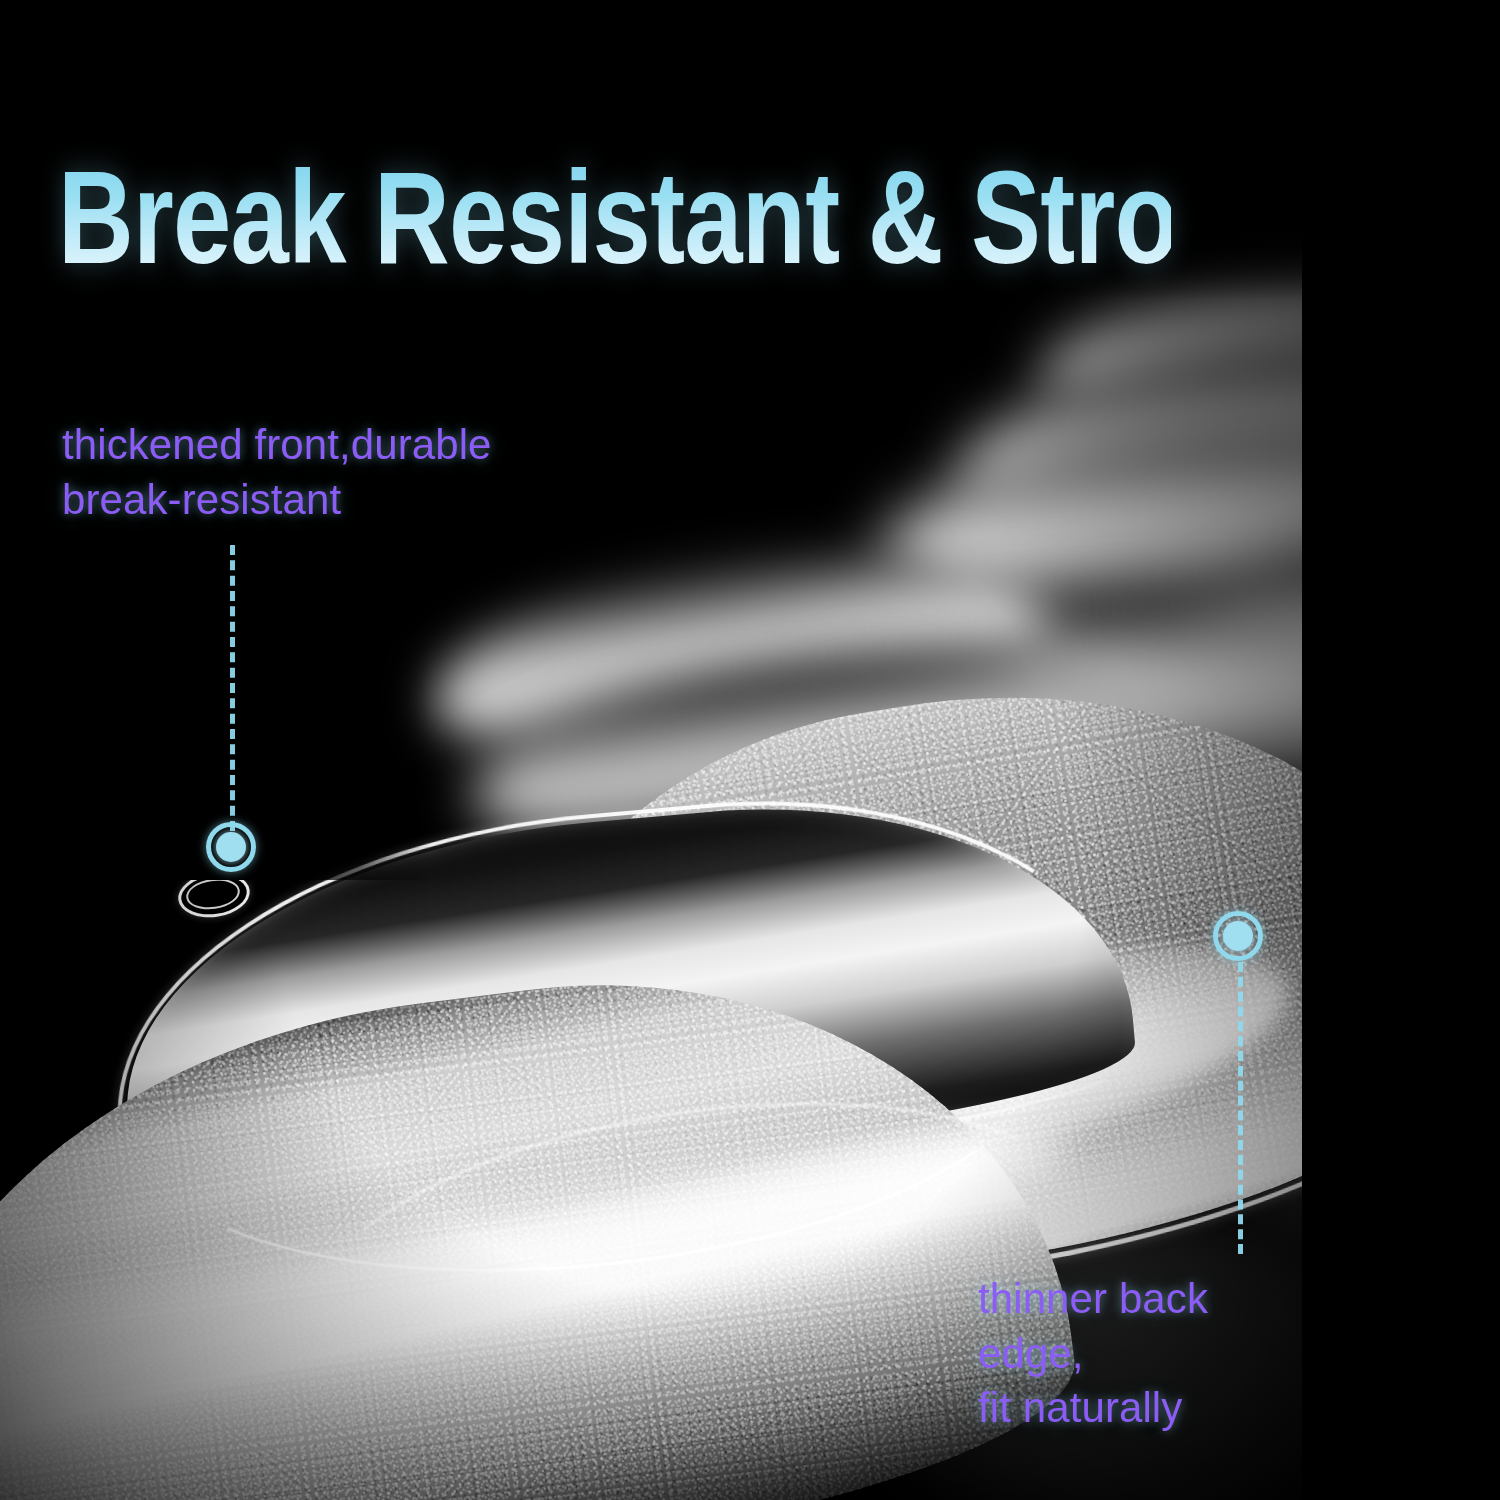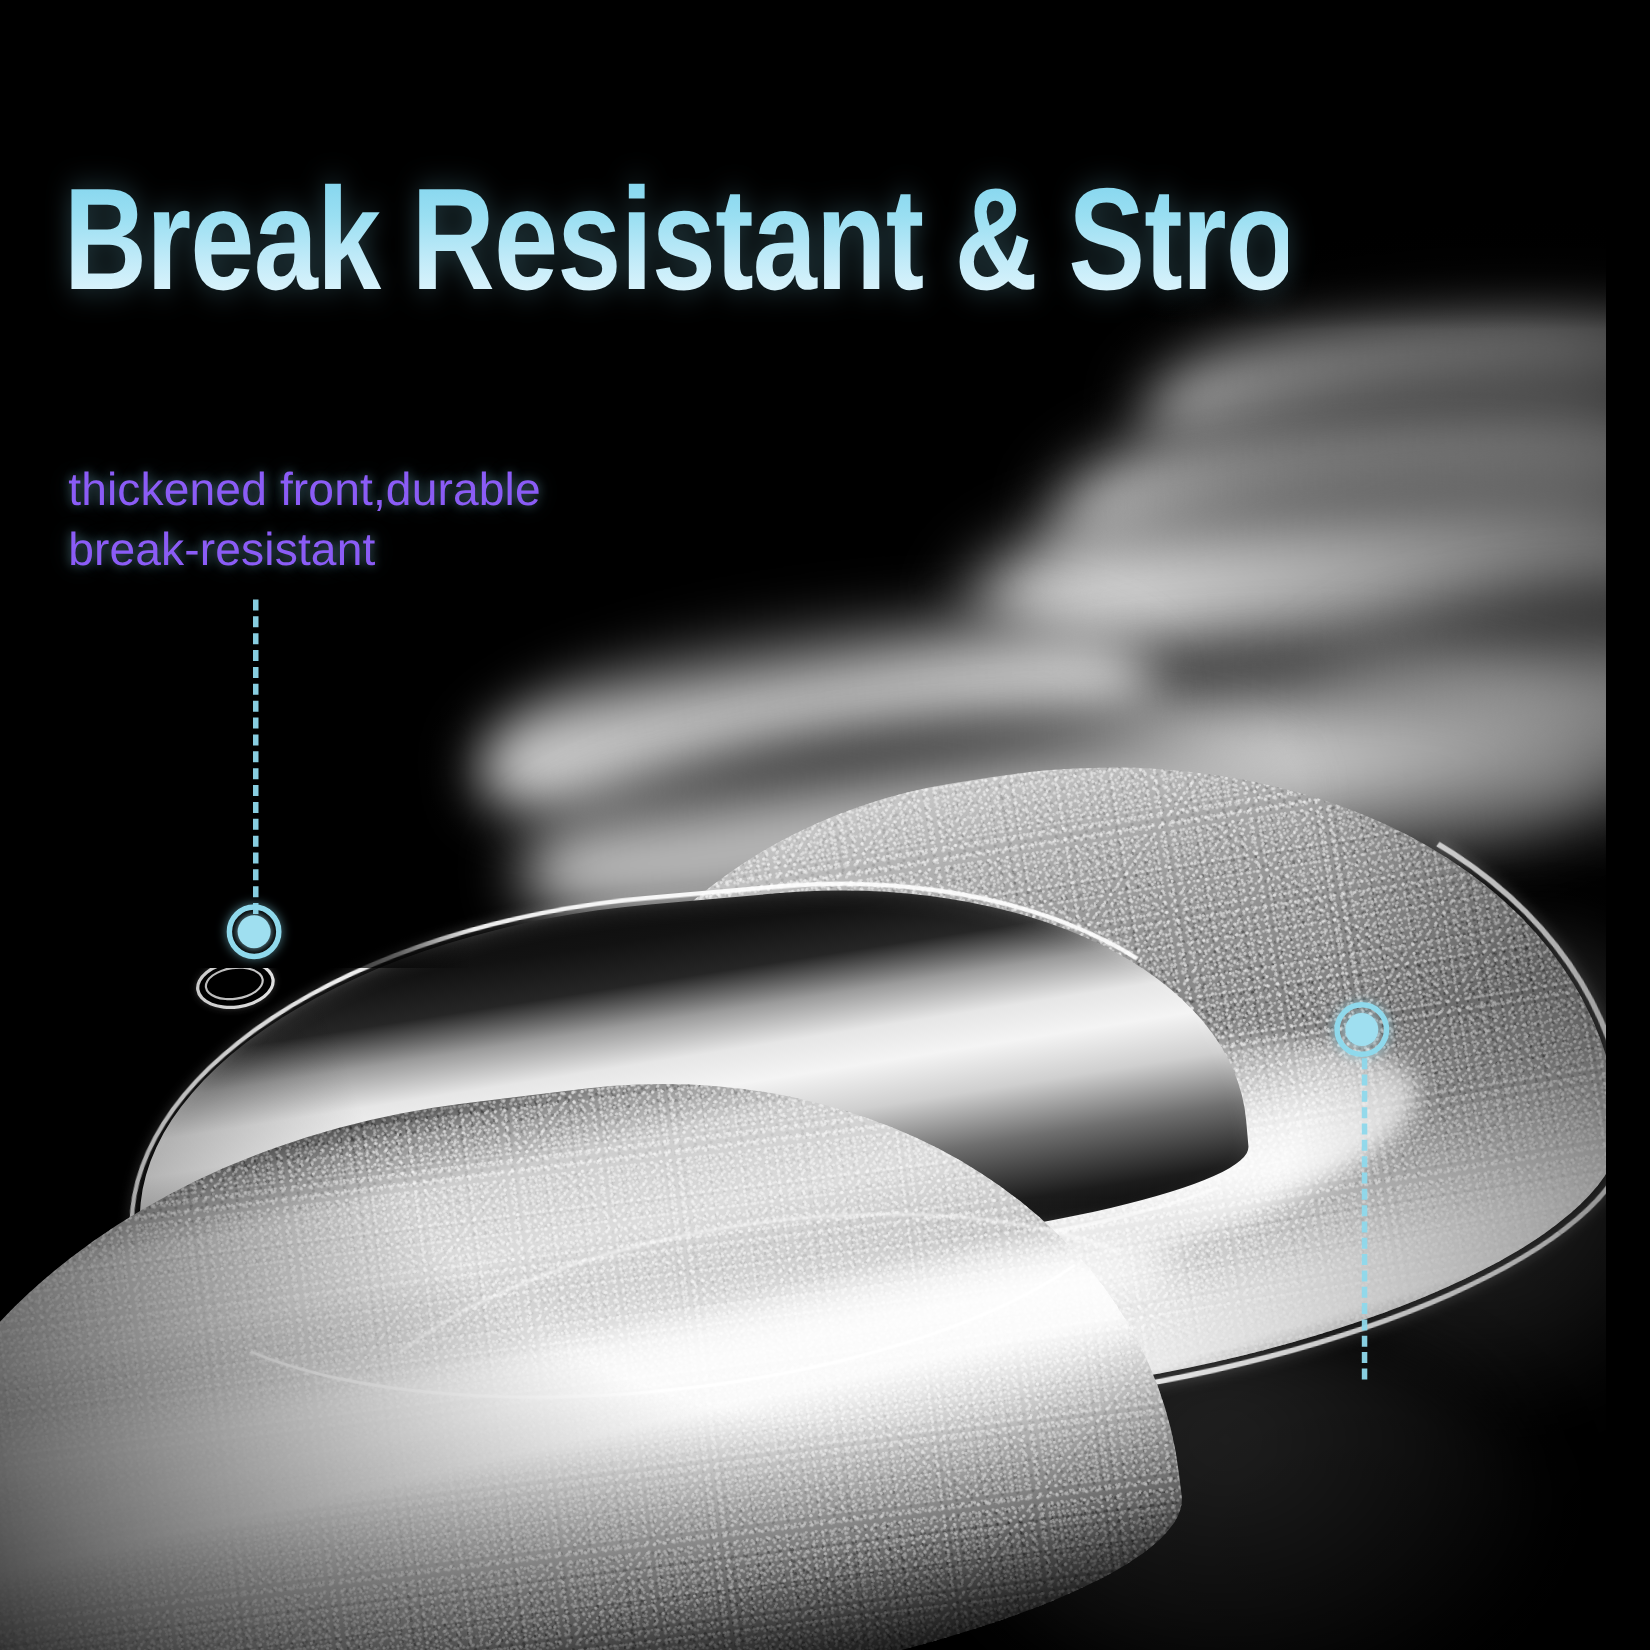--- a/index.html
+++ b/index.html
@@ -2,21 +2,21 @@
 <html><head>
 <meta charset="utf-8">
 <style>
   html,body{margin:0;padding:0;background:#000;}
   body{
     font-family:"Liberation Sans","DejaVu Sans",sans-serif;
     -webkit-font-smoothing:antialiased;
   }
   #stage{
     position:relative;
-    width:1460px;height:1500px;
+    width:1302px;height:1500px;
     background:#000000;
     overflow:hidden;
   }
 
   
   .photo{position:absolute;inset:0;overflow:hidden;}
 
   .blob{position:absolute;border-radius:50%;}
 
   
@@ -371,18 +371,20 @@
 
   <div id="headline">Break Resistant &amp; Strong</div>
 
   <div class="callout-text" id="calloutTextLeft">thickened front,durable
 break-resistant</div>
 
   <div class="leader" id="leaderLeft"></div>
 
   <div class="marker" id="markerLeft"></div>
 
+  <div class="callout-text" id="calloutTextRight">thinner back edge,
+fit naturally</div>
 
   <div class="leader" id="leaderRight"></div>
 
   <div class="marker" id="markerRight"></div>
 
 </div>
 
 </body></html>

